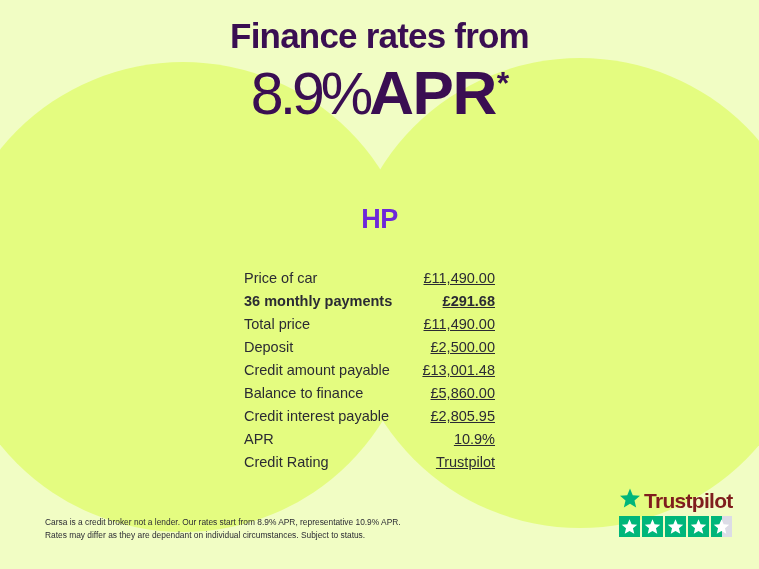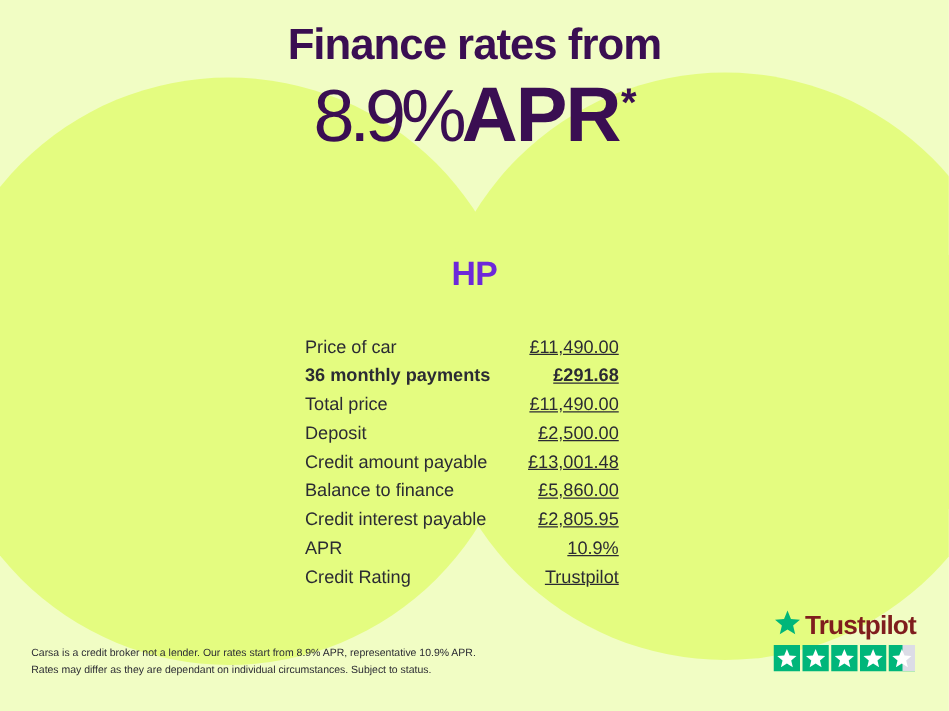--- a/index.html
+++ b/index.html
@@ -135,21 +135,21 @@
   
   .disclaimer {
     position: absolute;
     left: 25px;
     top: 516px;
     width: 400px;
     font-size: 8.4px;
     line-height: 1.55;
     color: #2B2B33;
   }
-  .disclaimer div { white-space: nowrap; }
+  .disclaimer div { white-space: nowrap; margin-left: 20px; }
 
   .trustpilot {
     position: absolute;
     right: 22px;
     top: 488px;
     width: 118px;
   }
   .tp-brand {
     display: flex;
     align-items: center;

